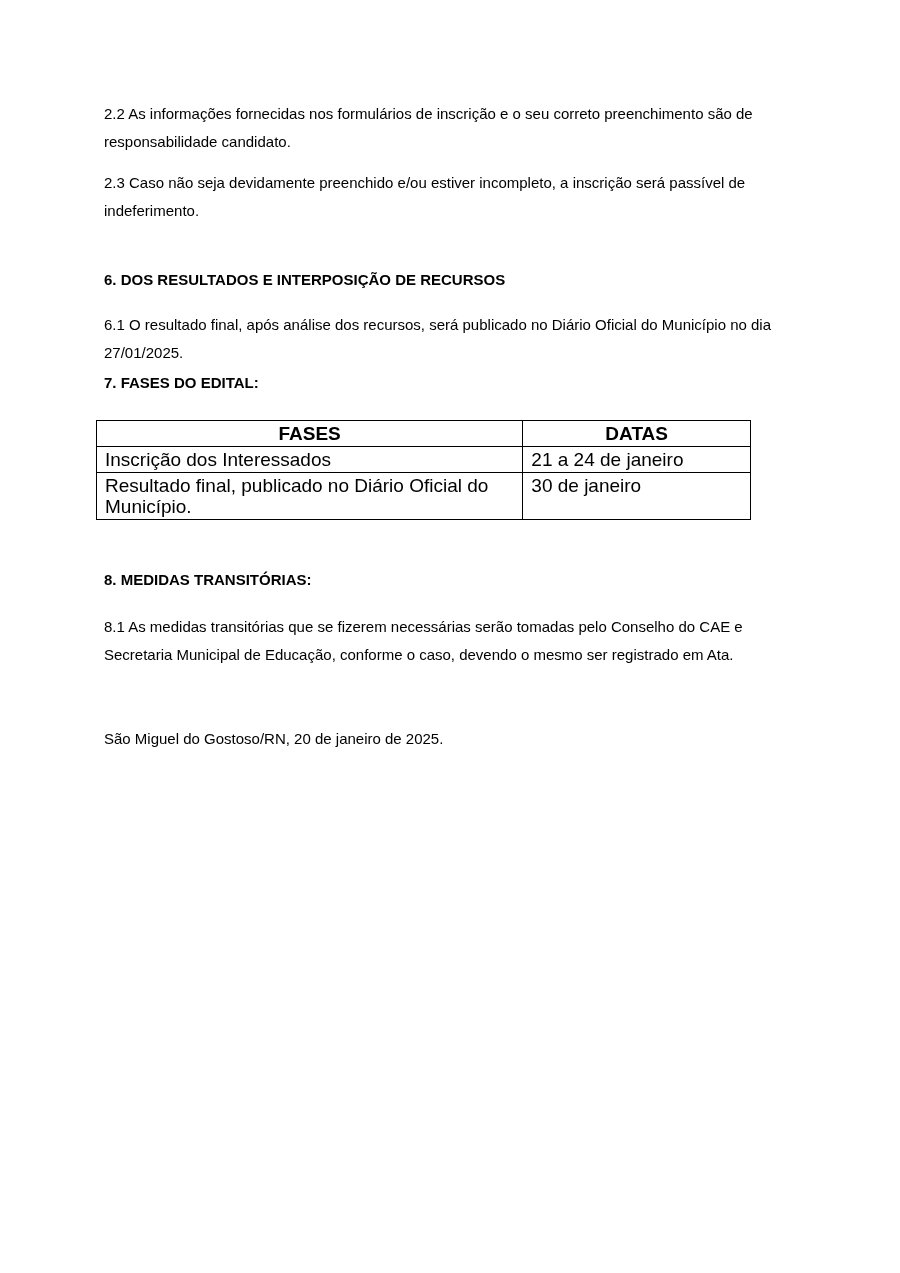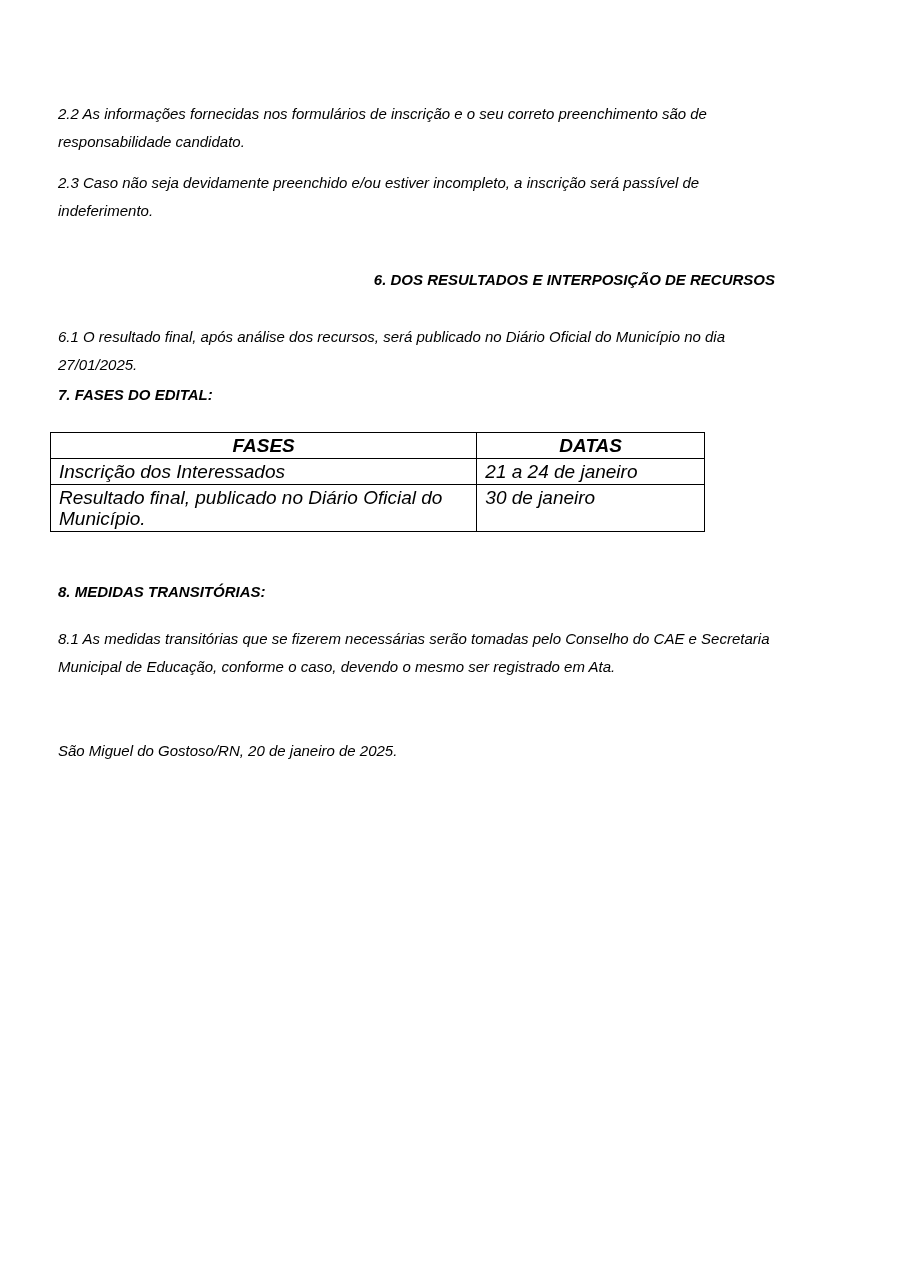--- a/index.html
+++ b/index.html
@@ -6,35 +6,34 @@
   html, body { background: #ffffff; }
   body {
     width: 900px;
     height: 1273px;
     font-family: "Liberation Sans", sans-serif;
     color: #000000;
     position: relative;
     overflow: hidden;
   }
   .page {
-    padding: 100px 125px 0 58px;
+    padding: 100px 125px 0 104px;
     font-size: 15px;
     line-height: 28px;
-    font-style: italic;
   }
   .para { margin-bottom: 13px; text-align: left; }
   .para-2-3 { margin-bottom: 41px; }
   .para-6-1 { margin-bottom: 2px; }
   .para-8-1 { margin-bottom: 0; }
   .heading {
     font-size: 15px;
     font-weight: bold;
     line-height: 28px;
   }
-  .heading-6 { margin-bottom: 29px; text-align: right; }
+  .heading-6 { margin-bottom: 17px; }
   .heading-7 { margin-bottom: 23px; }
   .heading-8 { margin-bottom: 19px; }
   table.fases {
     border-collapse: collapse;
     width: 655px;
     margin-left: -8px;
     margin-bottom: 46px;
     font-size: 19px;
     line-height: 21px;
   }

